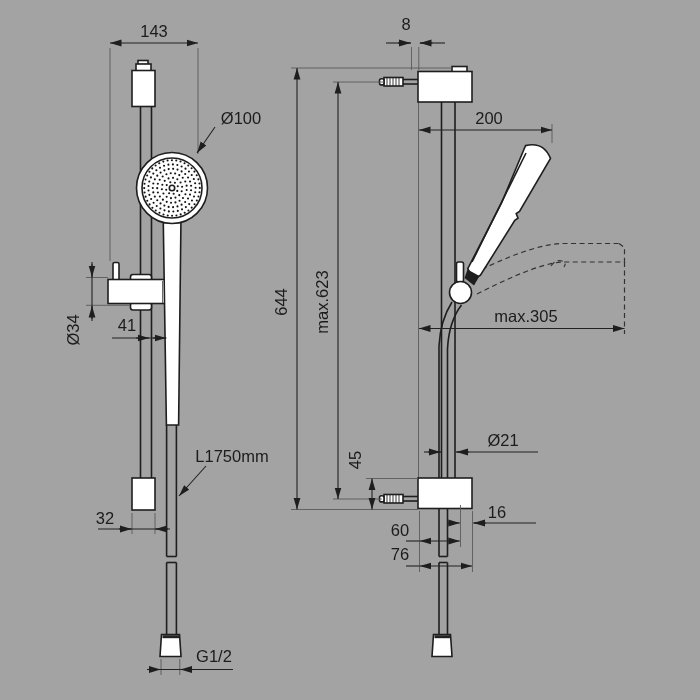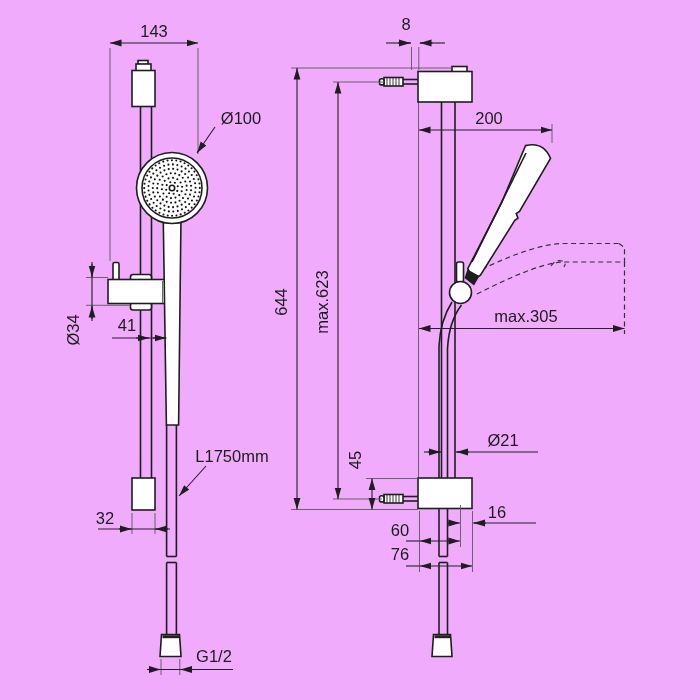--- a/index.html
+++ b/index.html
@@ -1,16 +1,16 @@
 <!DOCTYPE html>
 <html><head>
 <meta charset="utf-8">
 <style>
   html,body{margin:0;padding:0;background:#ffffff;}
-  .stage{width:700px;height:700px;position:relative;background:#f0abfc;overflow:hidden;}
+  .stage{width:700px;height:700px;position:relative;background:#a3a3a3;overflow:hidden;}
   svg{display:block;}
   text{font-family:"Liberation Sans", sans-serif;fill:#1c1c1c;}
   .dimtxt{font-size:16.5px;}
   .geo{stroke:#1e1e1e;stroke-width:1.6;fill:none;}
   .geof{stroke:#1e1e1e;stroke-width:1.6;fill:#ffffff;}
   .thin{stroke:#5a5a5a;stroke-width:0.9;fill:none;}
   .dim{stroke:#222;stroke-width:1.1;fill:none;}
   .dash{stroke:#333;stroke-width:1.2;fill:none;stroke-dasharray:5 3.5;}
   .hatch{stroke:#222;stroke-width:0.9;}
 </style>

